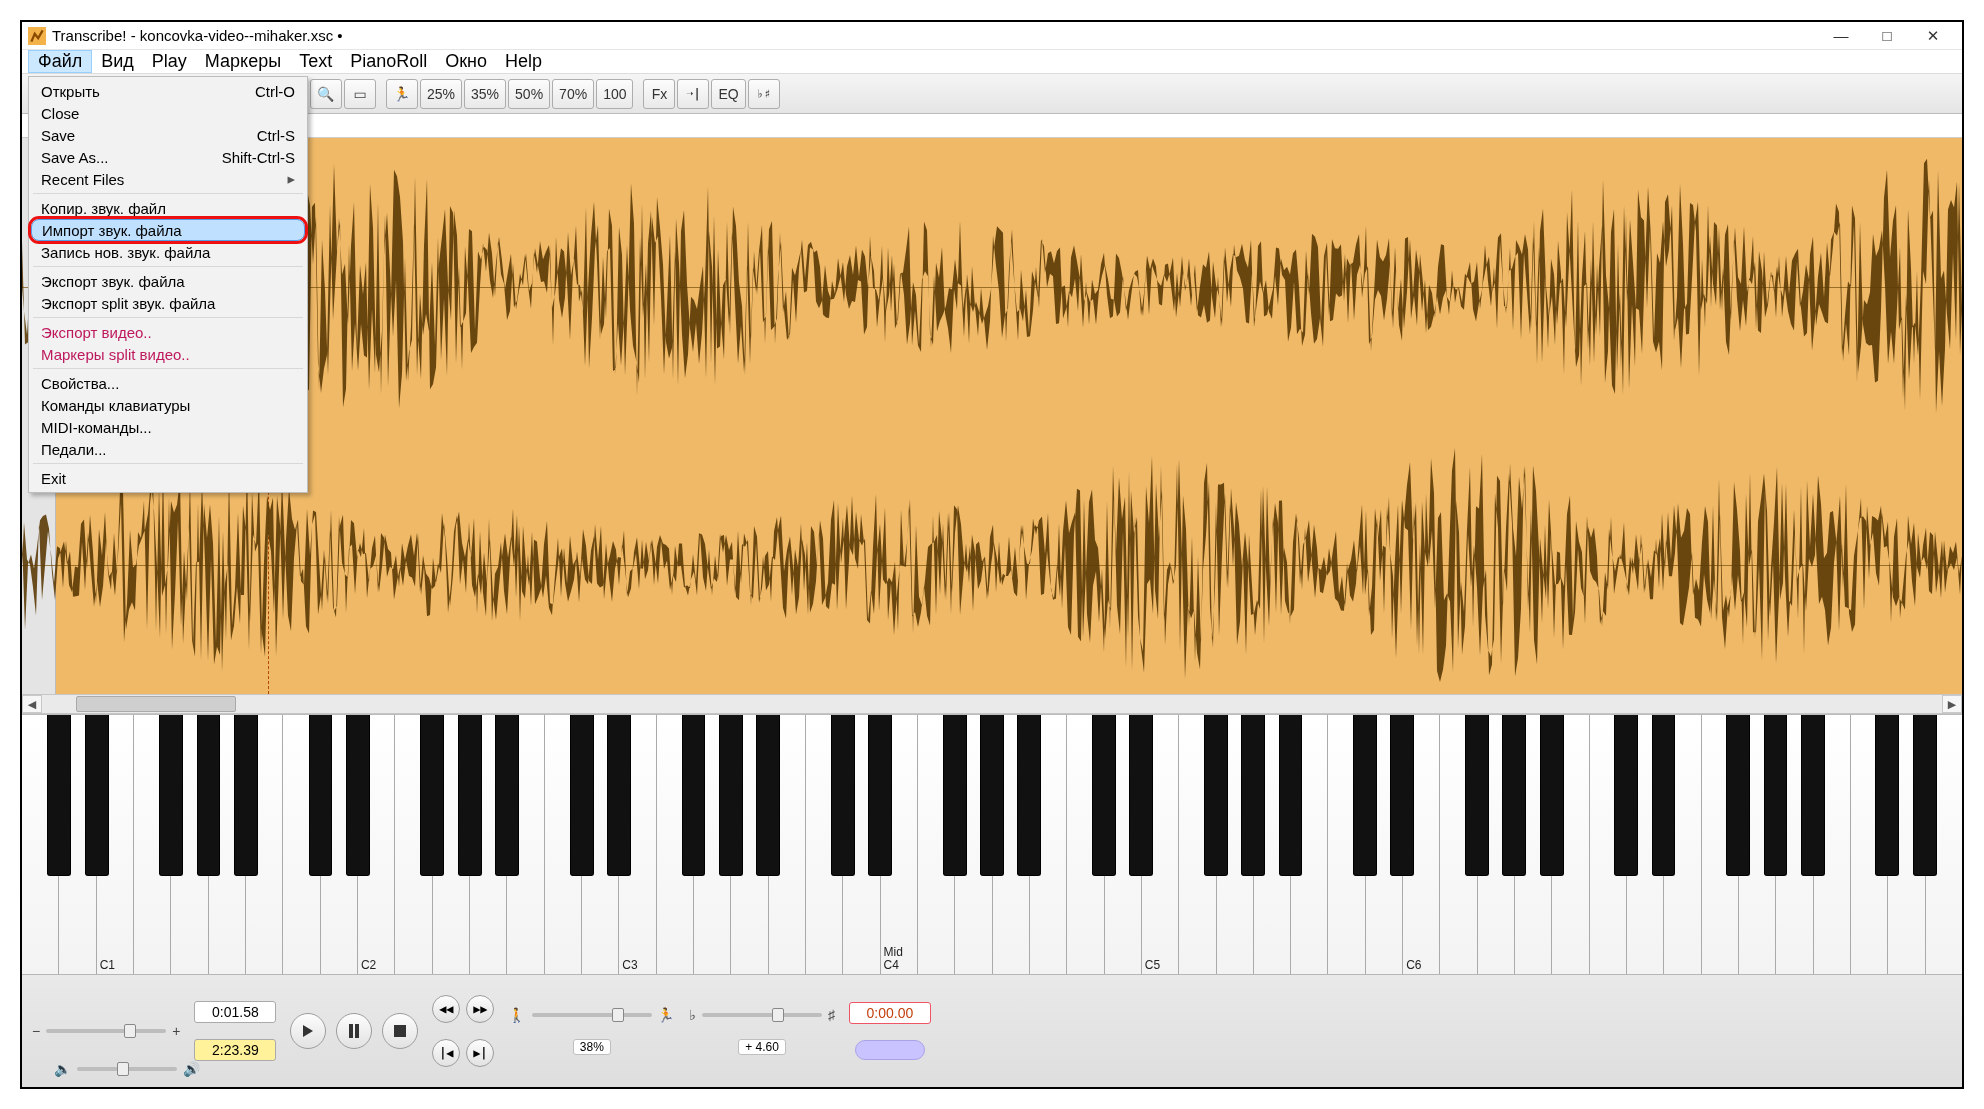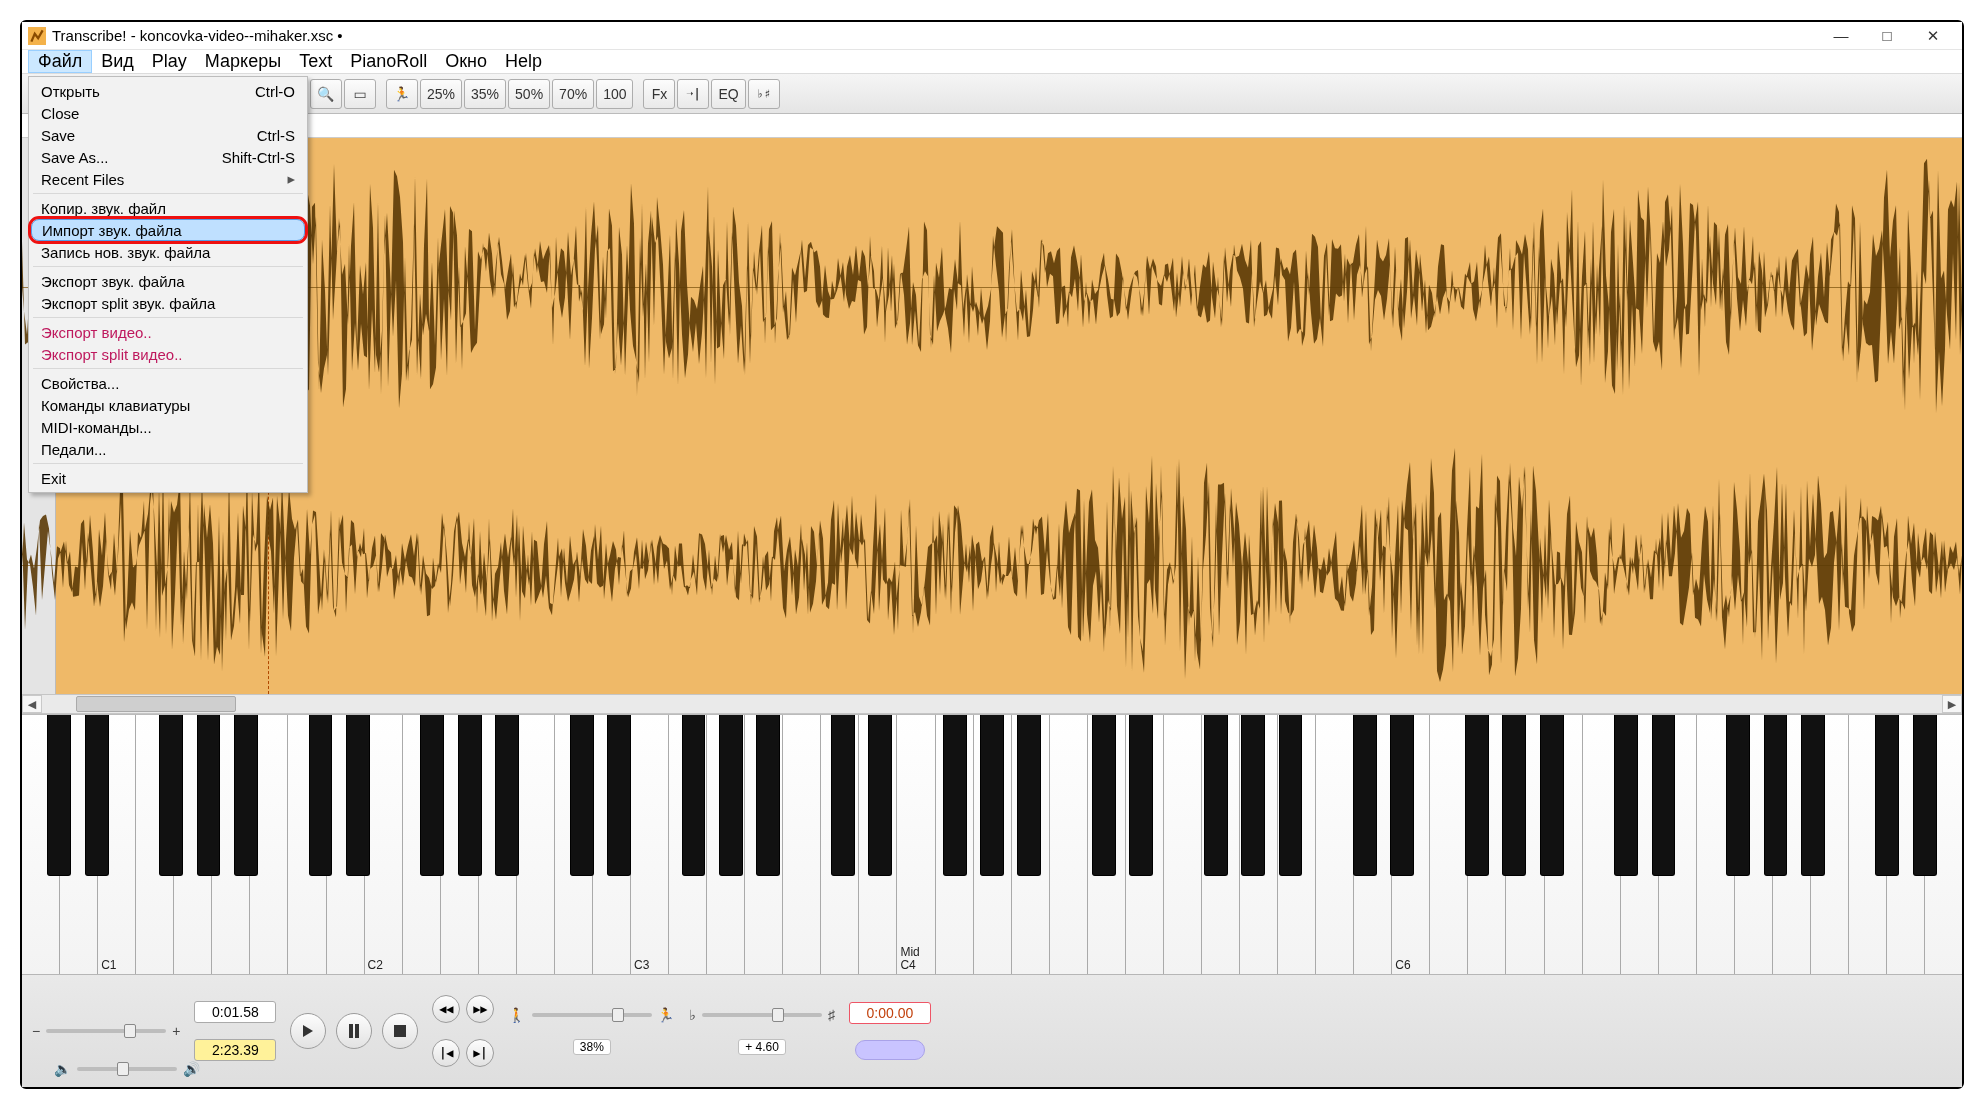--- a/index.html
+++ b/index.html
@@ -1,17 +1,17 @@
 <!DOCTYPE html>
 <html><head>
 <meta charset="utf-8">
 <style>
 html,body{margin:0;padding:0;width:1984px;height:1109px;font-family:"Segoe UI",Tahoma,sans-serif;font-size:15px;background:#fff;color:#000;overflow:hidden}
 *{box-sizing:border-box}
-.frame{position:absolute;left:20px;top:20px;width:1944px;height:1069px;border:2px solid #000;border-radius:6px;background:#fff;display:flex;flex-direction:column}
+.frame{position:absolute;left:20px;top:20px;width:1944px;height:1069px;border:2px solid #000;border-radius:0;background:#fff;display:flex;flex-direction:column}
 .titlebar{height:28px;display:flex;align-items:center;padding:0 6px;background:#fff;border-bottom:1px solid #e5e5e5}
 .titlebar .app-icon{width:18px;height:18px;margin-right:6px}
 .titlebar .title{flex:0 0 auto;font-size:15px}
 .titlebar .spacer{flex:1}
 .winbtn{width:46px;height:26px;display:flex;align-items:center;justify-content:center;color:#333}
 .menubar{height:24px;display:flex;align-items:stretch;padding-left:6px;border-bottom:1px solid #dcdcdc;background:#fff;font-size:18px}
 .menubar .menu-item{padding:2px 9px;display:flex;align-items:center;cursor:default}
 .menubar .menu-item.active{background:#cce8ff;border:1px solid #99cfff}
 .dropdown{position:absolute;left:6px;top:54px;width:280px;background:#f2f2f2;border:1px solid #bdbdbd;box-shadow:3px 3px 4px rgba(0,0,0,.25);z-index:50;padding:3px 2px}
 .dd-item{height:22px;padding:0 10px;display:flex;align-items:center;justify-content:space-between;font-size:15px;color:#000}
@@ -179,20 +179,23 @@
         <div class="white-key"></div>
         <div class="white-key">
           <div class="key-label" style="bottom: 2px;"><div style="line-height:1">Mid</div>C4</div>
         </div>
         <div class="white-key"></div>
         <div class="white-key"></div>
         <div class="white-key"></div>
         <div class="white-key"></div>
         <div class="white-key"></div>
         <div class="white-key"></div>
+        <div class="white-key">
+          <div class="key-label">C5</div>
+        </div>
         <div class="white-key"></div>
         <div class="white-key"></div>
         <div class="white-key"></div>
         <div class="white-key"></div>
         <div class="white-key"></div>
         <div class="white-key"></div>
         <div class="white-key">
           <div class="key-label">C6</div>
         </div>
         <div class="white-key"></div>
@@ -368,21 +371,21 @@
         <span>Экспорт звук. файла</span>
       </div>
     <div class="dd-item">
         <span>Экспорт split звук. файла</span>
       </div>
     <div class="dd-sep"></div>
     <div class="dd-item disabled">
         <span>Экспорт видео..</span>
       </div>
     <div class="dd-item disabled">
-        <span>Экспорт split видео..</span>
+        <span>Маркеры split видео..</span>
       </div>
     <div class="dd-sep"></div>
     <div class="dd-item">
         <span>Свойства...</span>
       </div>
     <div class="dd-item">
         <span>Команды клавиатуры</span>
       </div>
     <div class="dd-item">
         <span>MIDI-команды...</span>

